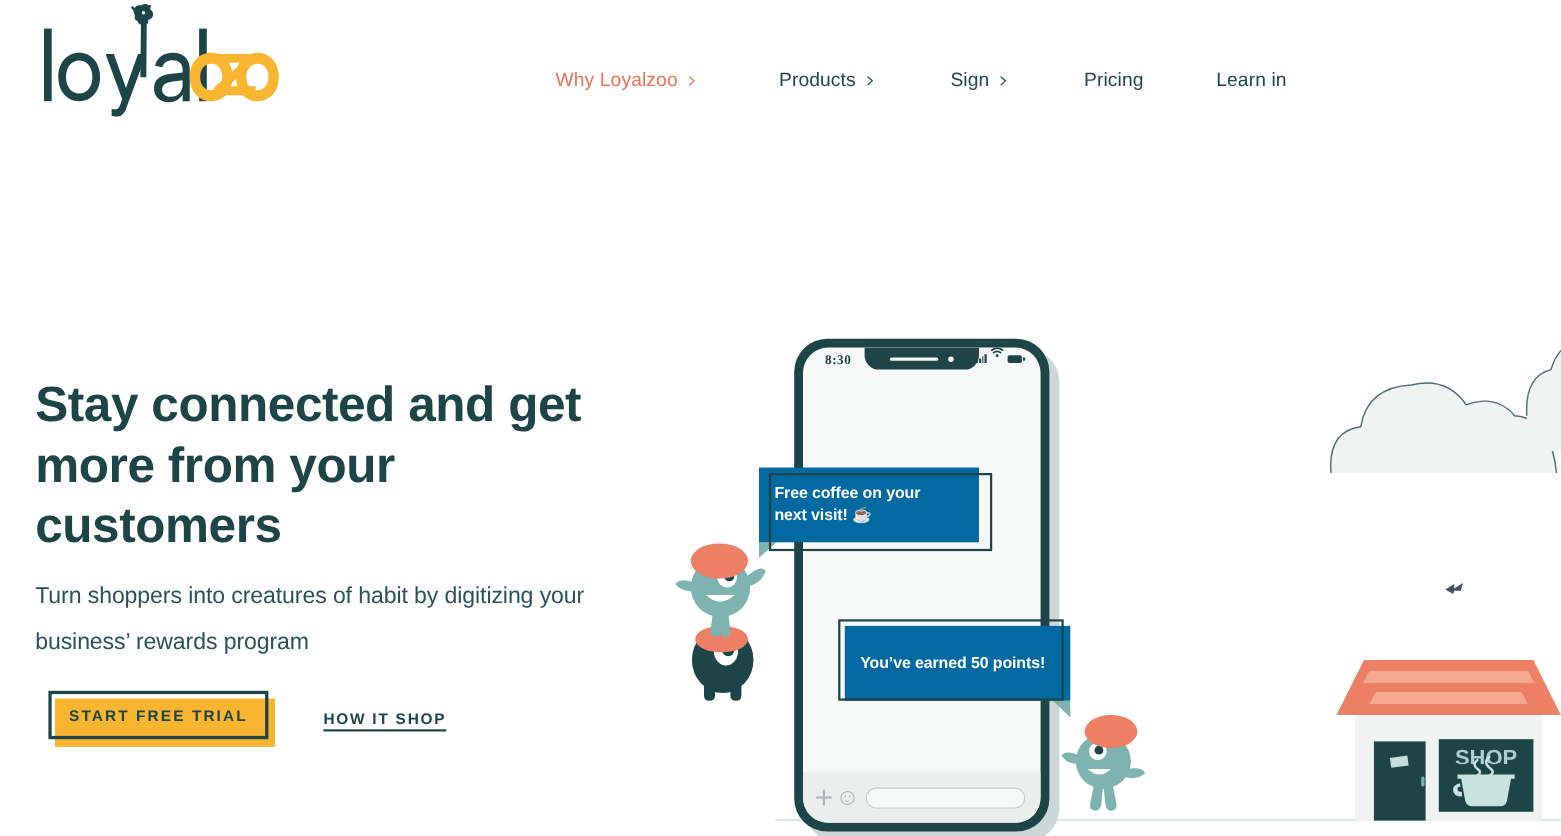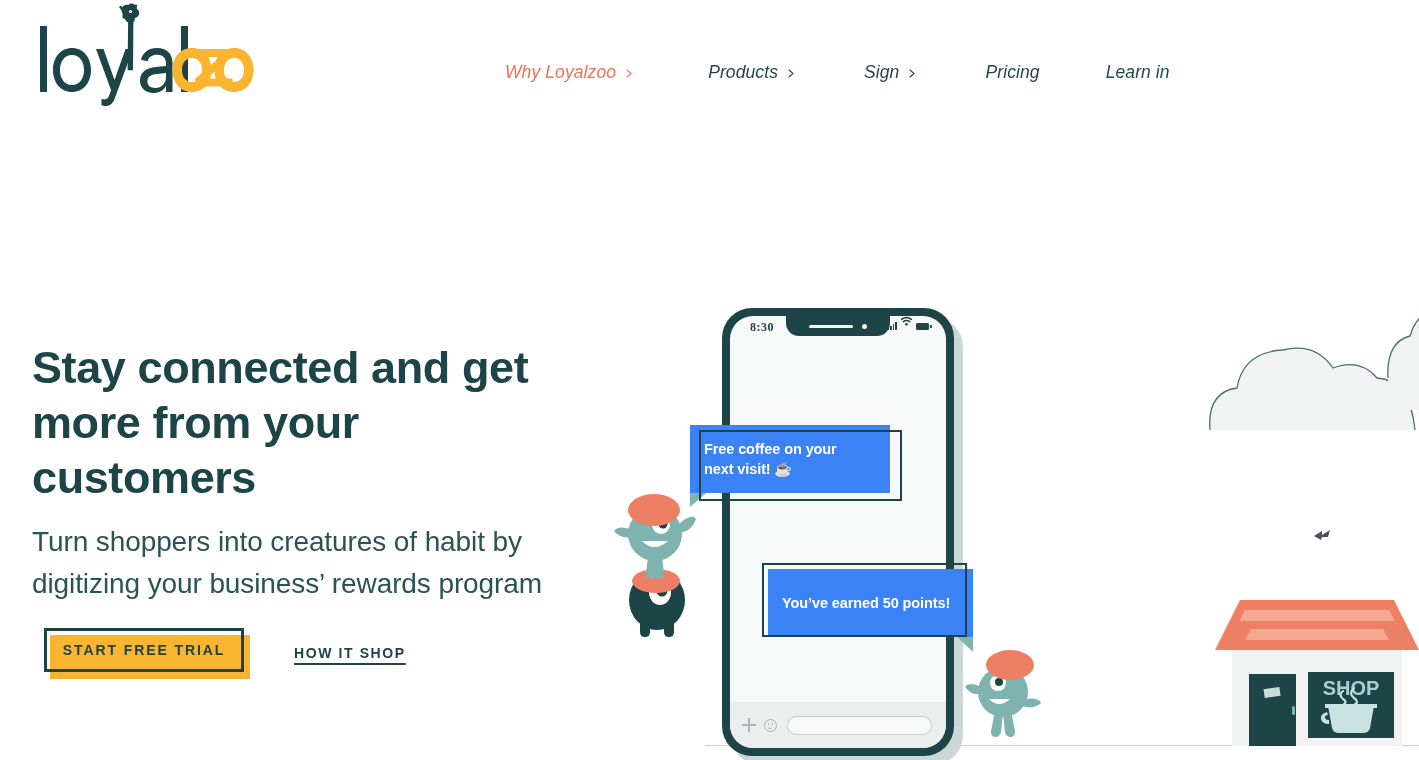--- a/index.html
+++ b/index.html
@@ -43,21 +43,20 @@
 
   .logo svg { display: block; }
 
   .nav {
     position: absolute;
     left: 505px;
     top: 58px;
     display: flex;
     align-items: flex-start;
     gap: 12px;
-    font-style: italic;
   }
 
   .nav-item {
     display: flex;
     align-items: center;
     font-size: 17.5px;
     color: #20484a;
     letter-spacing: 0.1px;
     cursor: pointer;
     white-space: nowrap;
@@ -92,21 +91,21 @@
   .headline {
     font-size: 45px;
     line-height: 55px;
     font-weight: bold;
     color: #1d4447;
     letter-spacing: -0.4px;
     margin-bottom: 16px;
   }
 
   .subhead {
-    font-size: 28px;
+    font-size: 21px;
     line-height: 42px;
     color: #2b5356;
     font-weight: 300;
     letter-spacing: -0.1px;
   }
 
   .cta-row {
     position: absolute;
     left: 32px;
     top: 628px;
@@ -324,21 +323,21 @@
   
   .bubble { position: absolute; cursor: default; }
 
   .bubble-outline {
     position: absolute;
     border: 2.5px solid #1d4447;
     background: transparent;
   }
   .bubble-fill {
     position: absolute;
-    background: #3b82f6;
+    background: #0369a1;
     display: flex;
     align-items: center;
   }
   .bubble-text {
     color: #ffffff;
     font-size: 14.5px;
     line-height: 20px;
     font-weight: bold;
     letter-spacing: -0.1px;
     padding: 0 14px;

